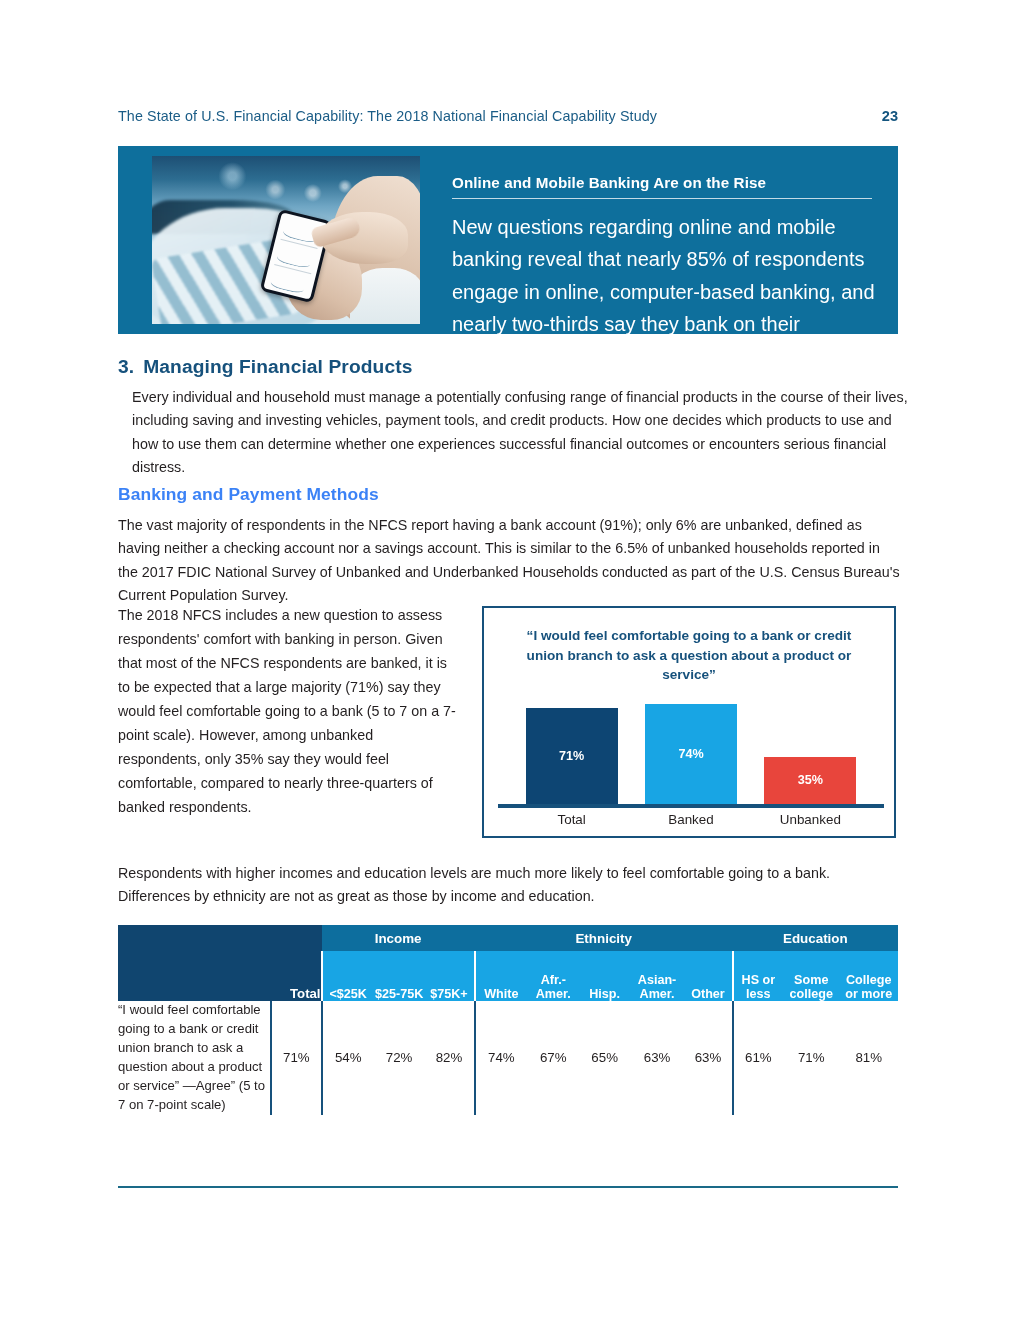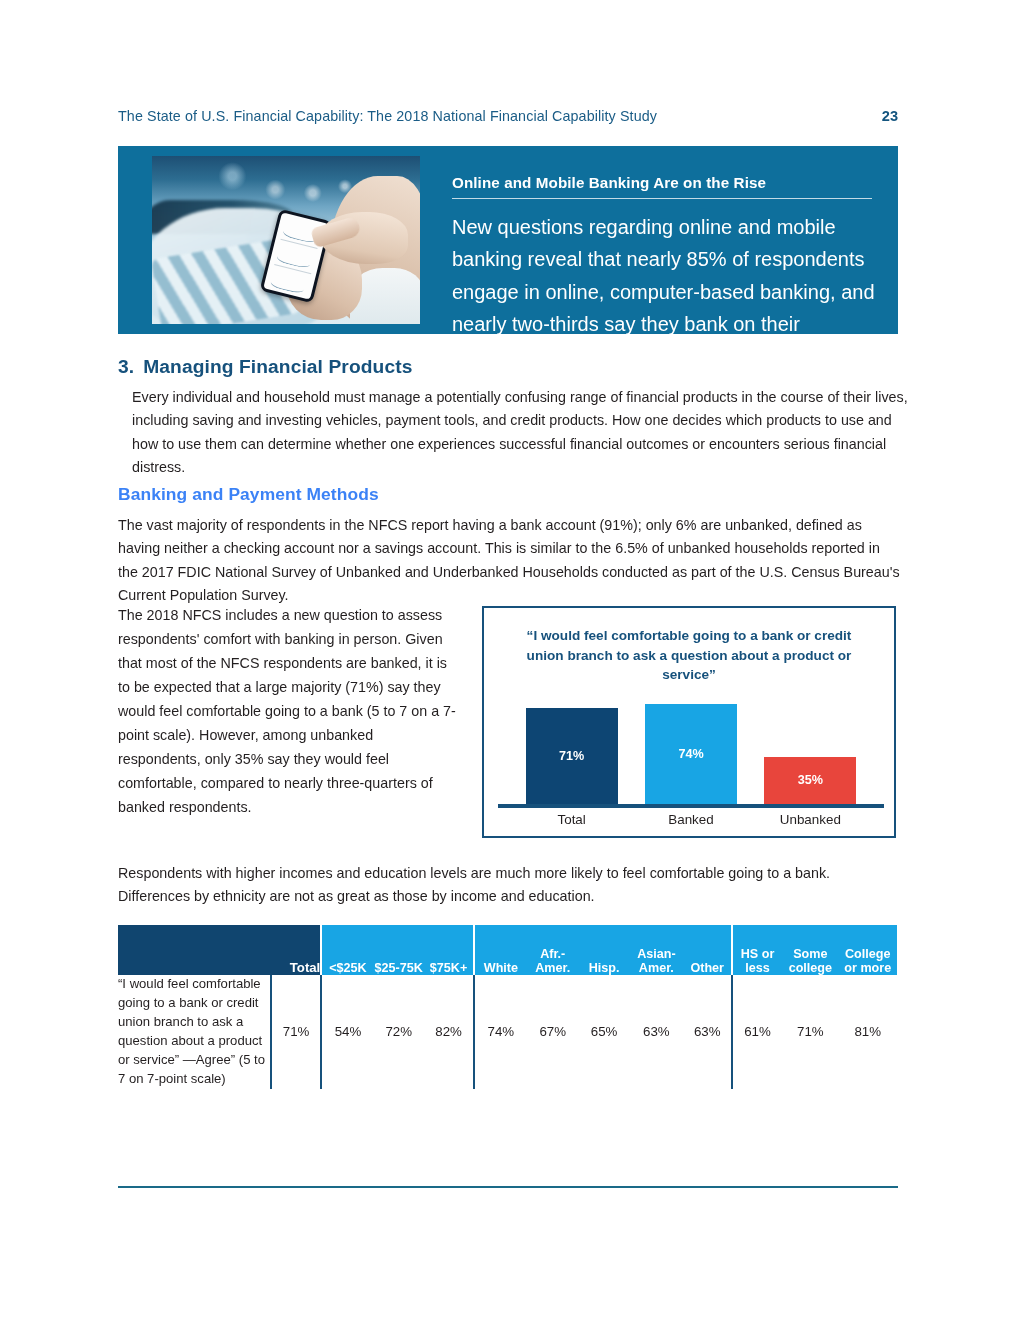--- a/index.html
+++ b/index.html
@@ -500,20 +500,26 @@
         <col style="width: 52px;">
         <col style="width: 52px;">
         <col style="width: 50px;">
         <col style="width: 54px;">
         <col style="width: 48px;">
         <col style="width: 50px;">
         <col style="width: 56px;">
         <col style="width: 58px;">
       </colgroup>
     <thead>
+      <tr id="group-header-row">
+          <td class="hdr-dark" colspan="2"></td>
+          <th class="grp-hdr" colspan="3">Income</th>
+          <th class="grp-hdr" colspan="5">Ethnicity</th>
+          <th class="grp-hdr" colspan="3">Education</th>
+        </tr>
       <tr id="sub-header-row">
           <td class="hdr-dark"></td>
           <th class="hdr-total">Total</th>
           <th class="sub-hdr grp-start">&lt;$25K</th>
           <th class="sub-hdr">$25-75K</th>
           <th class="sub-hdr">$75K+</th>
           <th class="sub-hdr grp-start">White</th>
           <th class="sub-hdr">Afr.-Amer.</th>
           <th class="sub-hdr">Hisp.</th>
           <th class="sub-hdr">Asian-Amer.</th>

